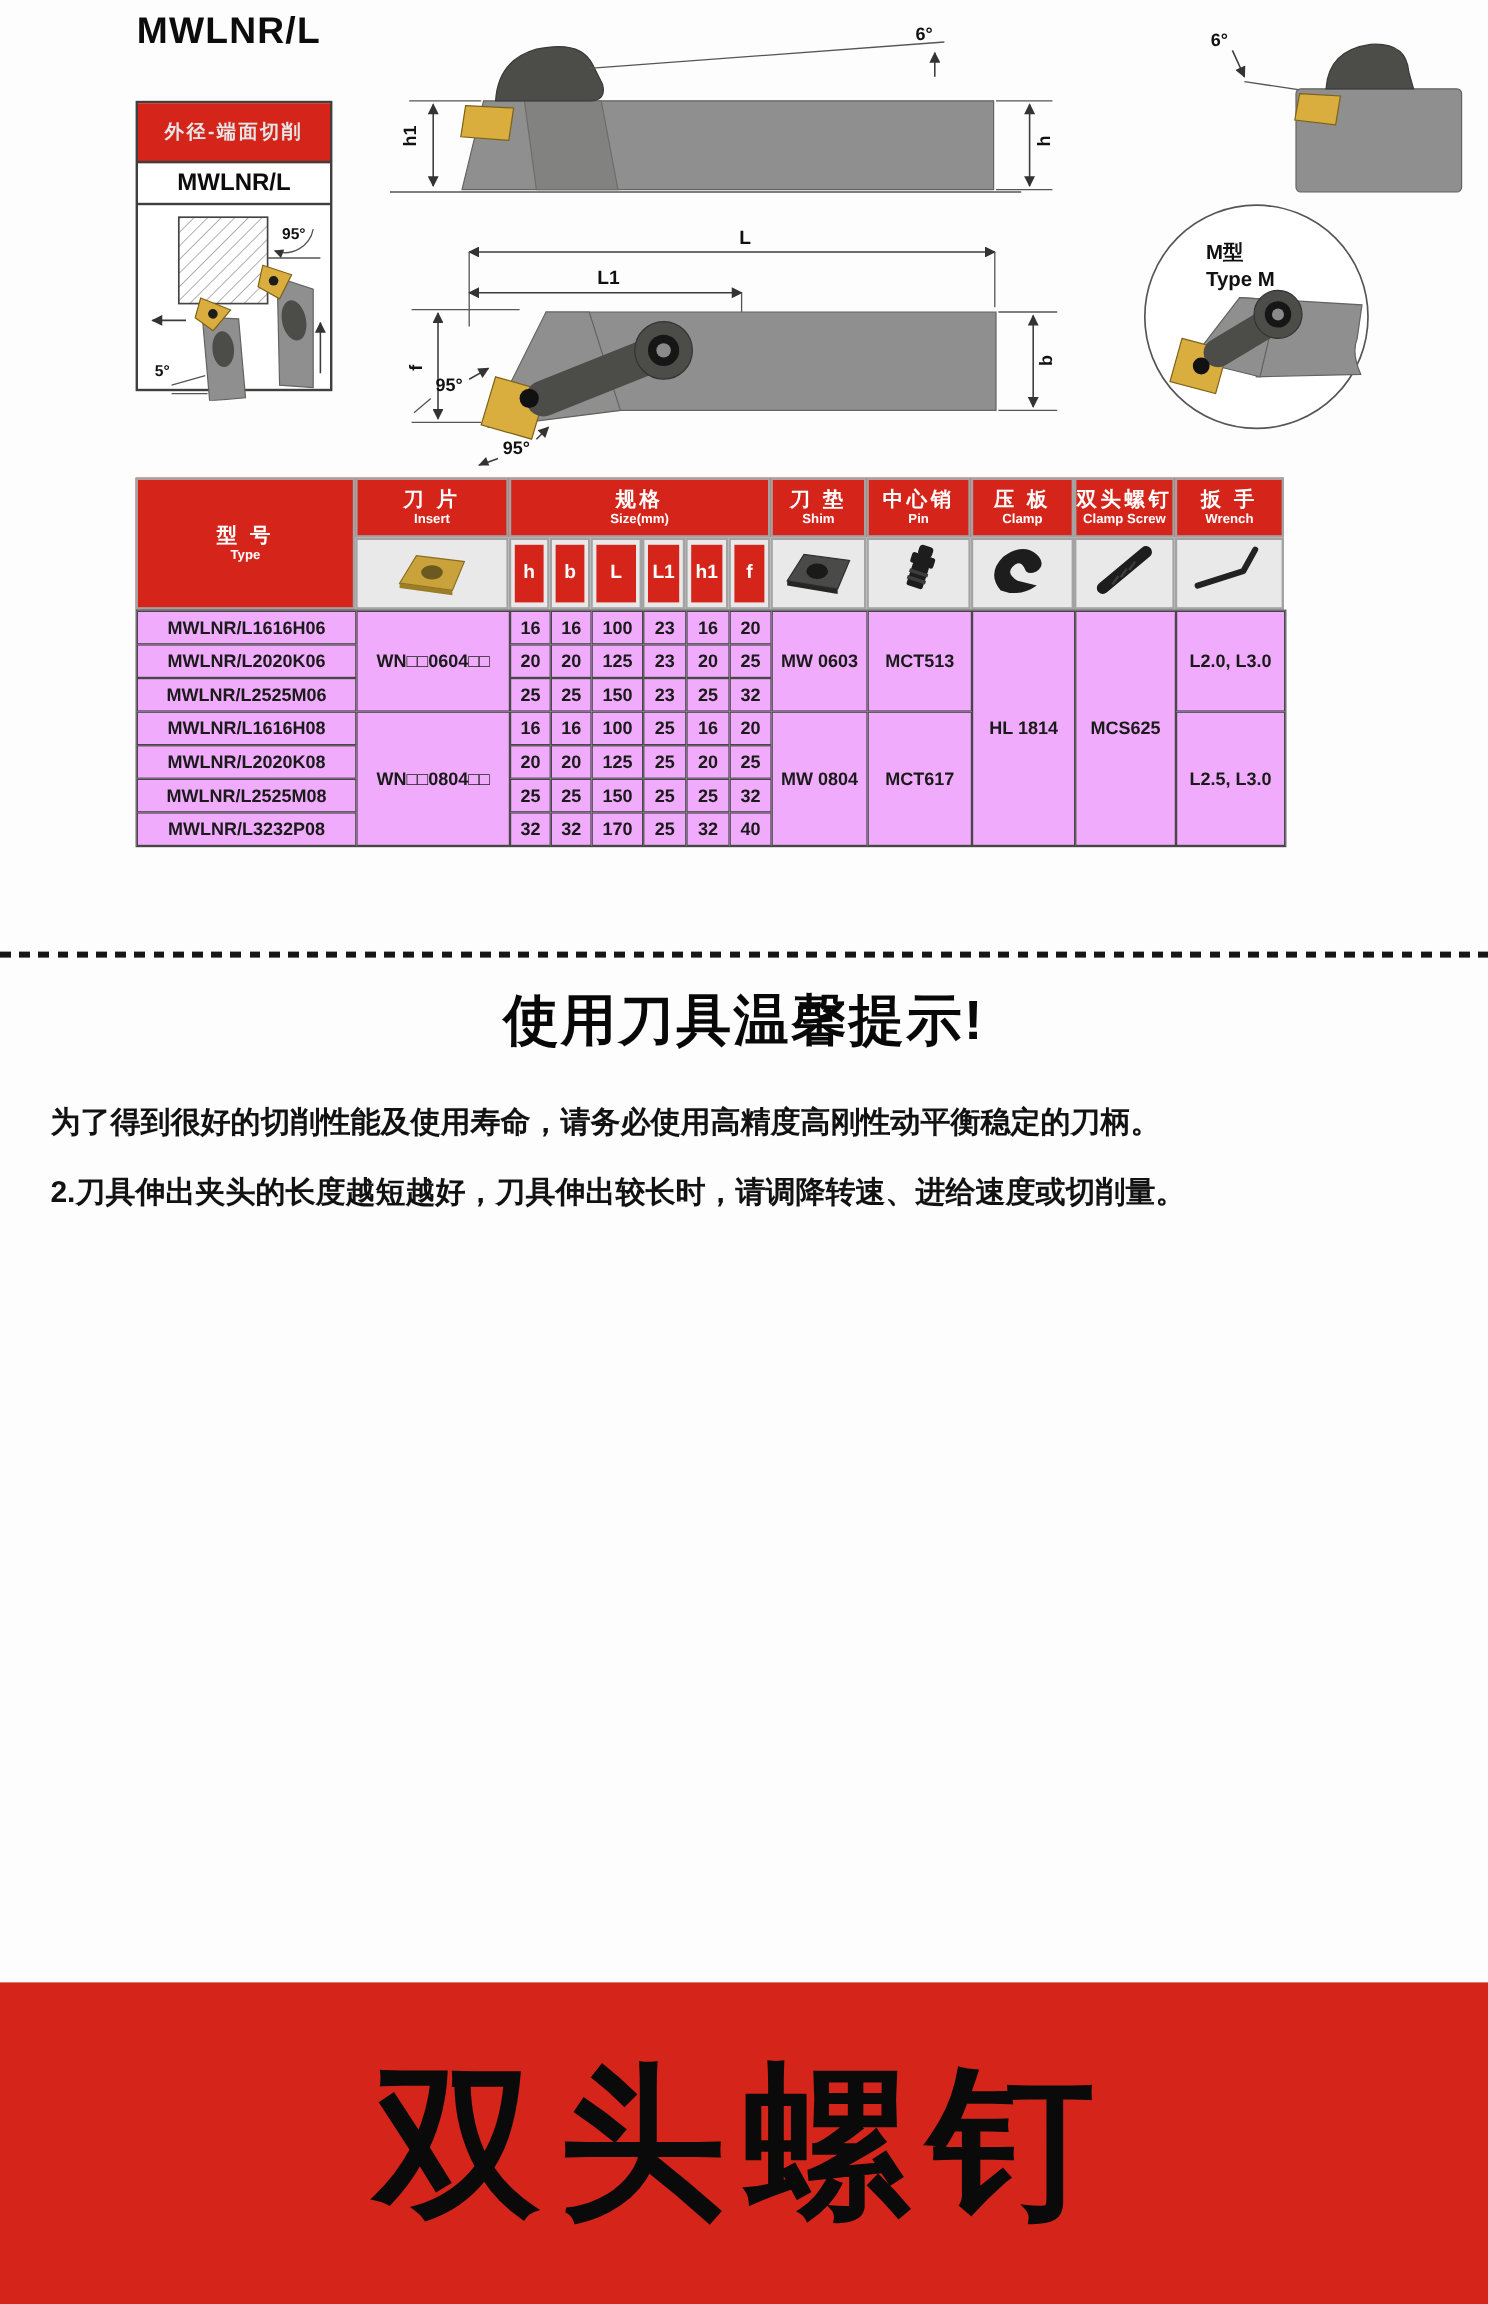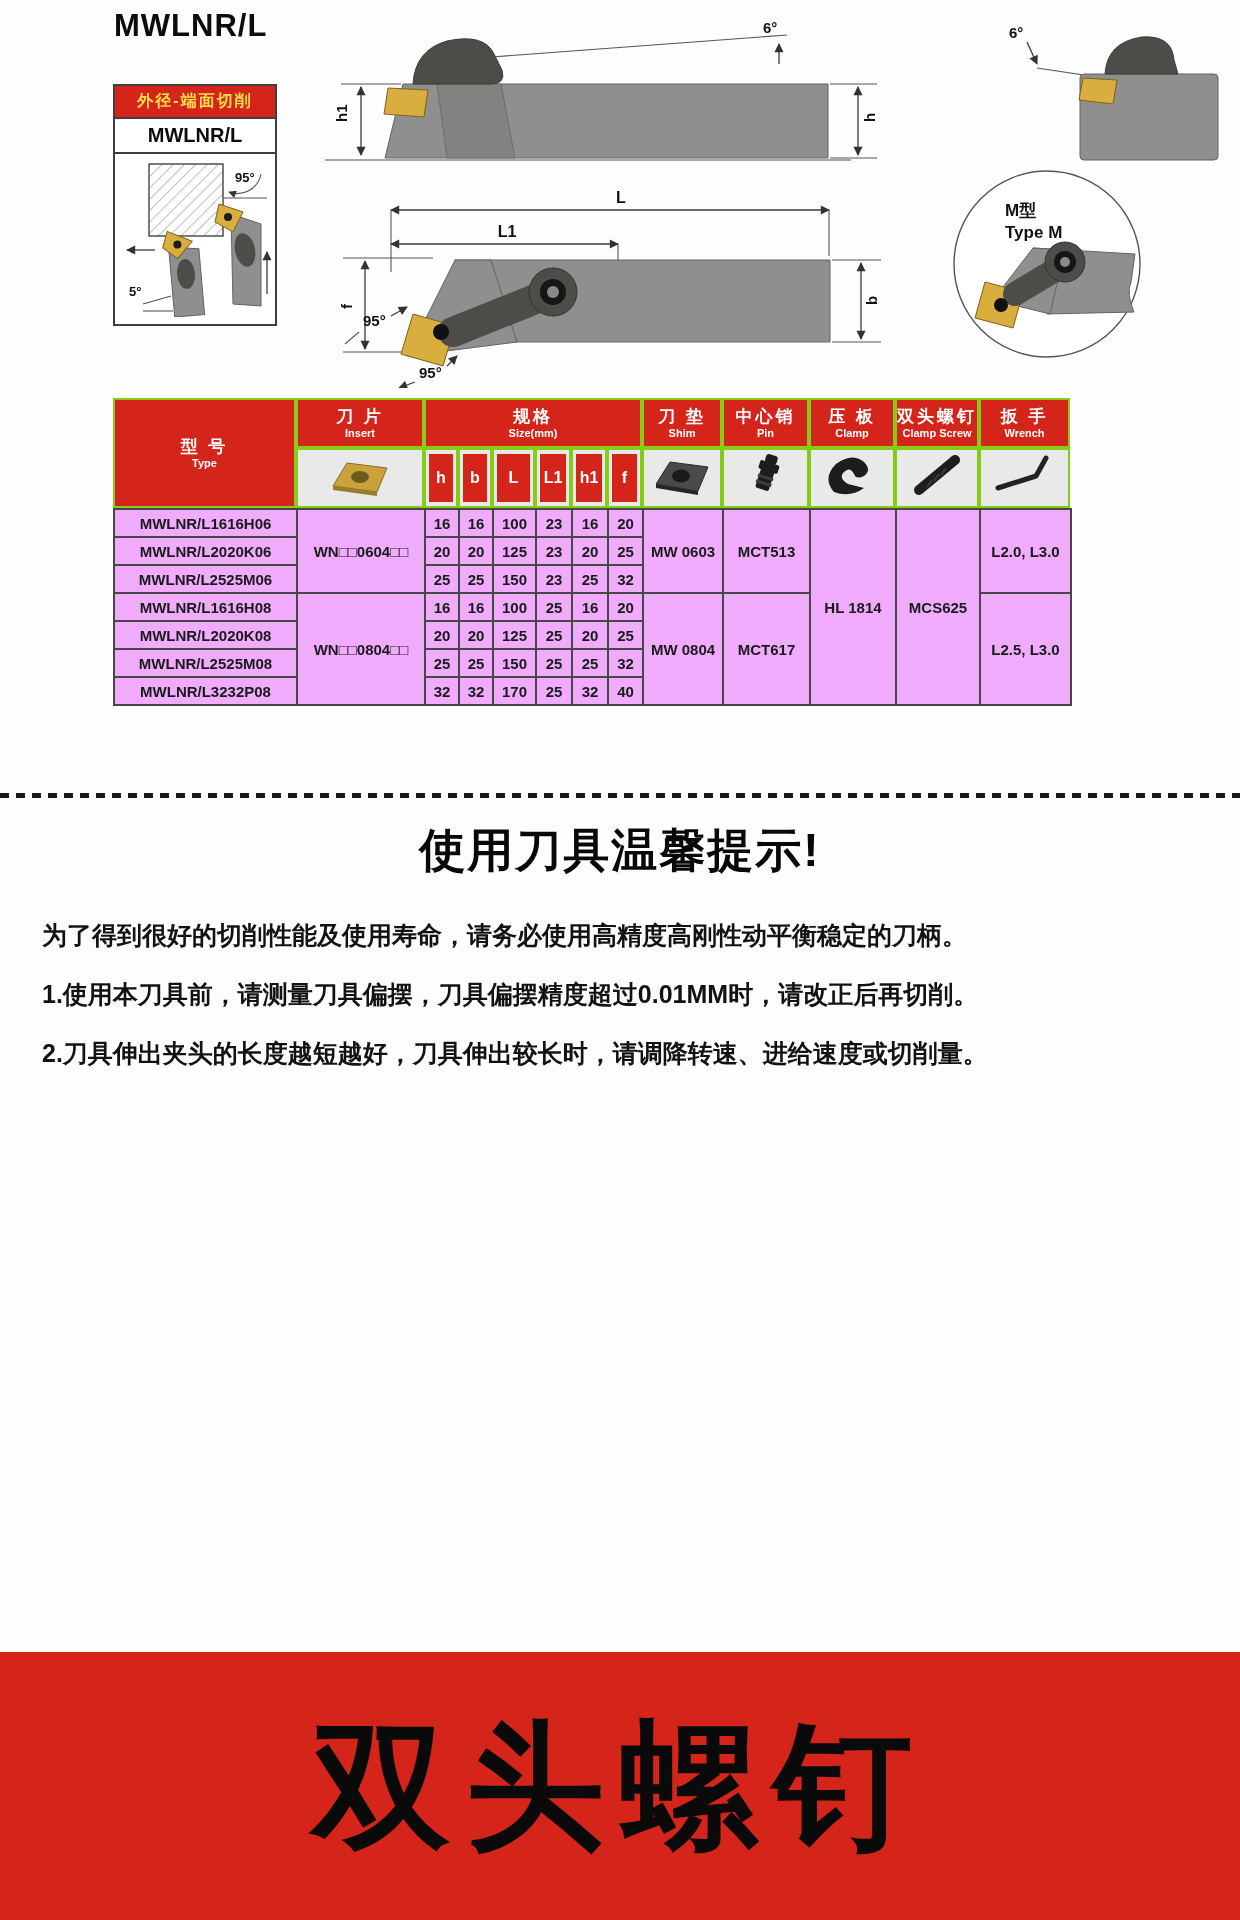--- a/index.html
+++ b/index.html
@@ -12,37 +12,37 @@
   }
   *{box-sizing:border-box;margin:0;padding:0}
   html,body{background:#ffffff}
   body{font-family:"Liberation Sans","DejaVu Sans",sans-serif;color:var(--ink)}
   .stage{position:relative;width:1240px;height:1920px;background:#fdfdfd;overflow:hidden}
 
   
   .page-title{position:absolute;left:114px;top:8px;font-size:31px;font-weight:800;letter-spacing:1px;color:#0c0c0c}
 
   .spec-card{position:absolute;left:113px;top:84px;width:164px;height:242px;border:2px solid #3f3f3f;background:#fff}
-  .spec-card .tag{height:33px;background:var(--red);color:#fde047;font-size:16px;font-weight:700;
+  .spec-card .tag{height:50px;background:var(--red);color:#e5e5e5;font-size:16px;font-weight:700;
     display:flex;align-items:center;justify-content:center;letter-spacing:2px;border-bottom:2px solid #3f3f3f}
   .spec-card .model{height:35px;display:flex;align-items:center;justify-content:center;
     font-size:20px;font-weight:800;border-bottom:2px solid #3f3f3f;color:#0c0c0c}
   .spec-card svg{display:block}
 
   .absvg{position:absolute}
   svg text{font-family:"Liberation Sans","DejaVu Sans",sans-serif;font-weight:700;fill:#111}
 
   
   .tblwrap{position:absolute;left:113px;top:398px;width:957px}
   table{border-spacing:0;table-layout:fixed;width:957px}
   col.c-type{width:183px}col.c-ins{width:128px}
   col.c-h{width:34px}col.c-b{width:34px}col.c-L{width:43px}col.c-L1{width:36px}col.c-h1{width:36px}col.c-f{width:35px}
   col.c-shim{width:80px}col.c-pin{width:87px}col.c-clamp{width:86px}col.c-screw{width:84px}col.c-wrench{width:91px}
 
-  .hdr td{border:2px solid #84cc16;vertical-align:middle;text-align:center}
+  .hdr td{border:2px solid #a3a3a3;vertical-align:middle;text-align:center}
   .hdr .red{background:var(--red);color:#fff}
   .hdr .zh{font-size:17px;font-weight:800;letter-spacing:3px;line-height:20px}
   .hdr .en{font-size:11px;font-weight:700;line-height:13px}
   .hdr tr.r1 td{height:50px}
   .hdr tr.r2 td{height:58px;background:#e9e9e9}
   .hdr tr.r2 td.letter{padding:4px 3px}
   .hdr .letter .box{background:var(--red);color:#fff;font-size:16px;font-weight:800;height:48px;line-height:48px}
   .hdr td.typecell{height:108px}
 
   .bodytbl td{border:1px solid #474747;background:#f0abfc;text-align:center;vertical-align:middle;
@@ -418,21 +418,20 @@
       </tr>
     </tbody>
       </table>
   </div>
 
   <div class="dashes"></div>
 
   <div class="tips">
     <h2>使用刀具温馨提示!</h2>
     <p>为了得到很好的切削性能及使用寿命，请务必使用高精度高刚性动平衡稳定的刀柄。</p>
-    <p>1.使用本刀具前，请测量刀具偏摆，刀具偏摆精度超过0.01MM时，请改正后再切削。</p>
     <p>2.刀具伸出夹头的长度越短越好，刀具伸出较长时，请调降转速、进给速度或切削量。</p>
   </div>
 
   <div class="banner">
     <div class="txt">双头螺钉</div>
   </div>
 
 </div>
 
 </body></html>

